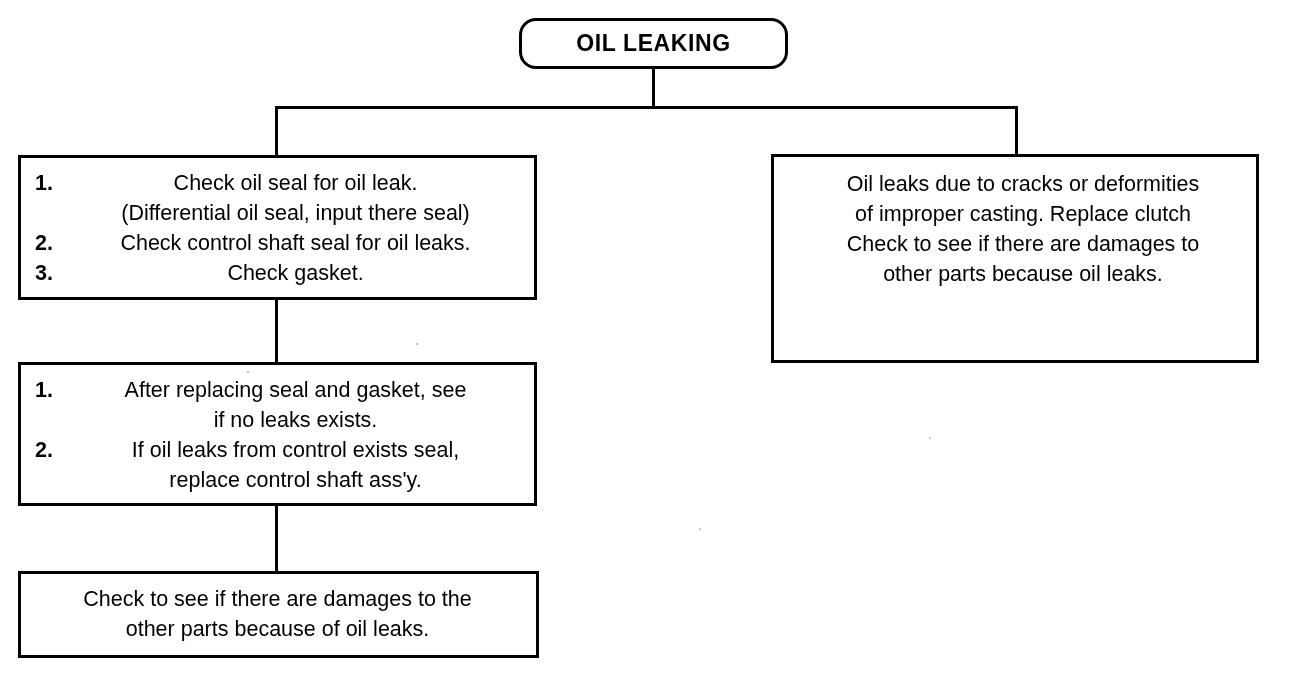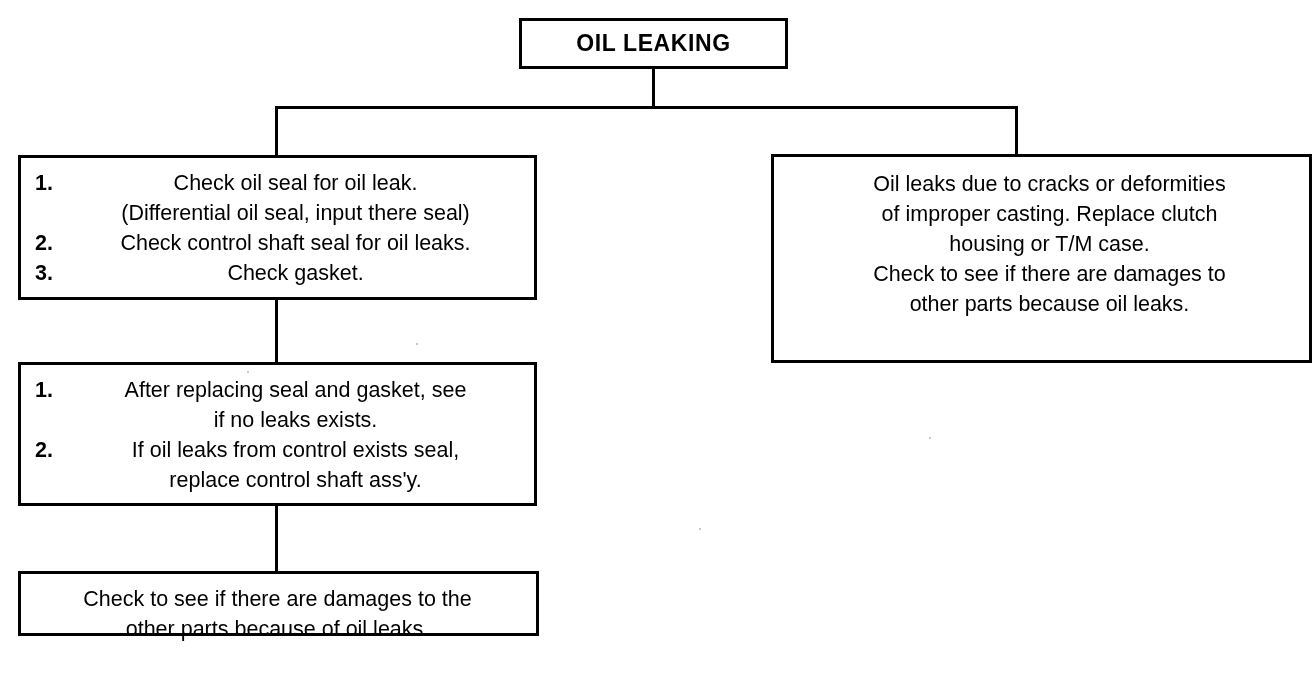--- a/index.html
+++ b/index.html
@@ -25,20 +25,21 @@
     border: 3px solid #000000;
     background: #ffffff;
   }
   .node-title {
     display: flex;
     align-items: center;
     justify-content: center;
     font-weight: bold;
     font-size: 23px;
     letter-spacing: 0.6px;
+    border-radius: 17px;
   }
   .node-body {
     padding: 10px 12px 8px 14px;
     font-size: 21.5px;
     line-height: 30px;
   }
 
   
   .lines { display: block; }
   .line {
@@ -130,46 +131,42 @@
         <span class="num">2.</span>
         <span class="txt">If oil leaks from control exists seal,</span>
       </div>
       <div class="line cont">
         <span class="num"></span>
         <span class="txt">replace control shaft ass'y.</span>
       </div>
     </div>
   </div>
 
-  <div class="node node-body" style="left:18px; top:571px; width:521px; height:65px; padding-left:10px;">
+  <div class="node node-body" style="left:18px; top:571px; width:521px; height:87px; padding-left:10px;">
     <div class="lines">
       <div class="line plain">
         
         <span class="txt">Check to see if there are damages to the</span>
       </div>
       <div class="line plain">
         
         <span class="txt">other parts because of oil leaks.</span>
       </div>
     </div>
   </div>
 
-  <div class="node node-body" style="left:771px; top:154px; width:541px; height:209px; padding-left:28px; padding-top:12px;">
+  <div class="node node-body" style="left:771px; top:154px; width:488px; height:209px; padding-left:28px; padding-top:12px;">
     <div class="lines">
       <div class="line plain">
         
         <span class="txt">Oil leaks due to cracks or deformities</span>
       </div>
       <div class="line plain">
         
         <span class="txt">of improper casting. Replace clutch</span>
-      </div>
-      <div class="line plain">
-        
-        <span class="txt">housing or T/M case.</span>
       </div>
       <div class="line plain">
         
         <span class="txt">Check to see if there are damages to</span>
       </div>
       <div class="line plain">
         
         <span class="txt">other parts because oil leaks.</span>
       </div>
     </div>

